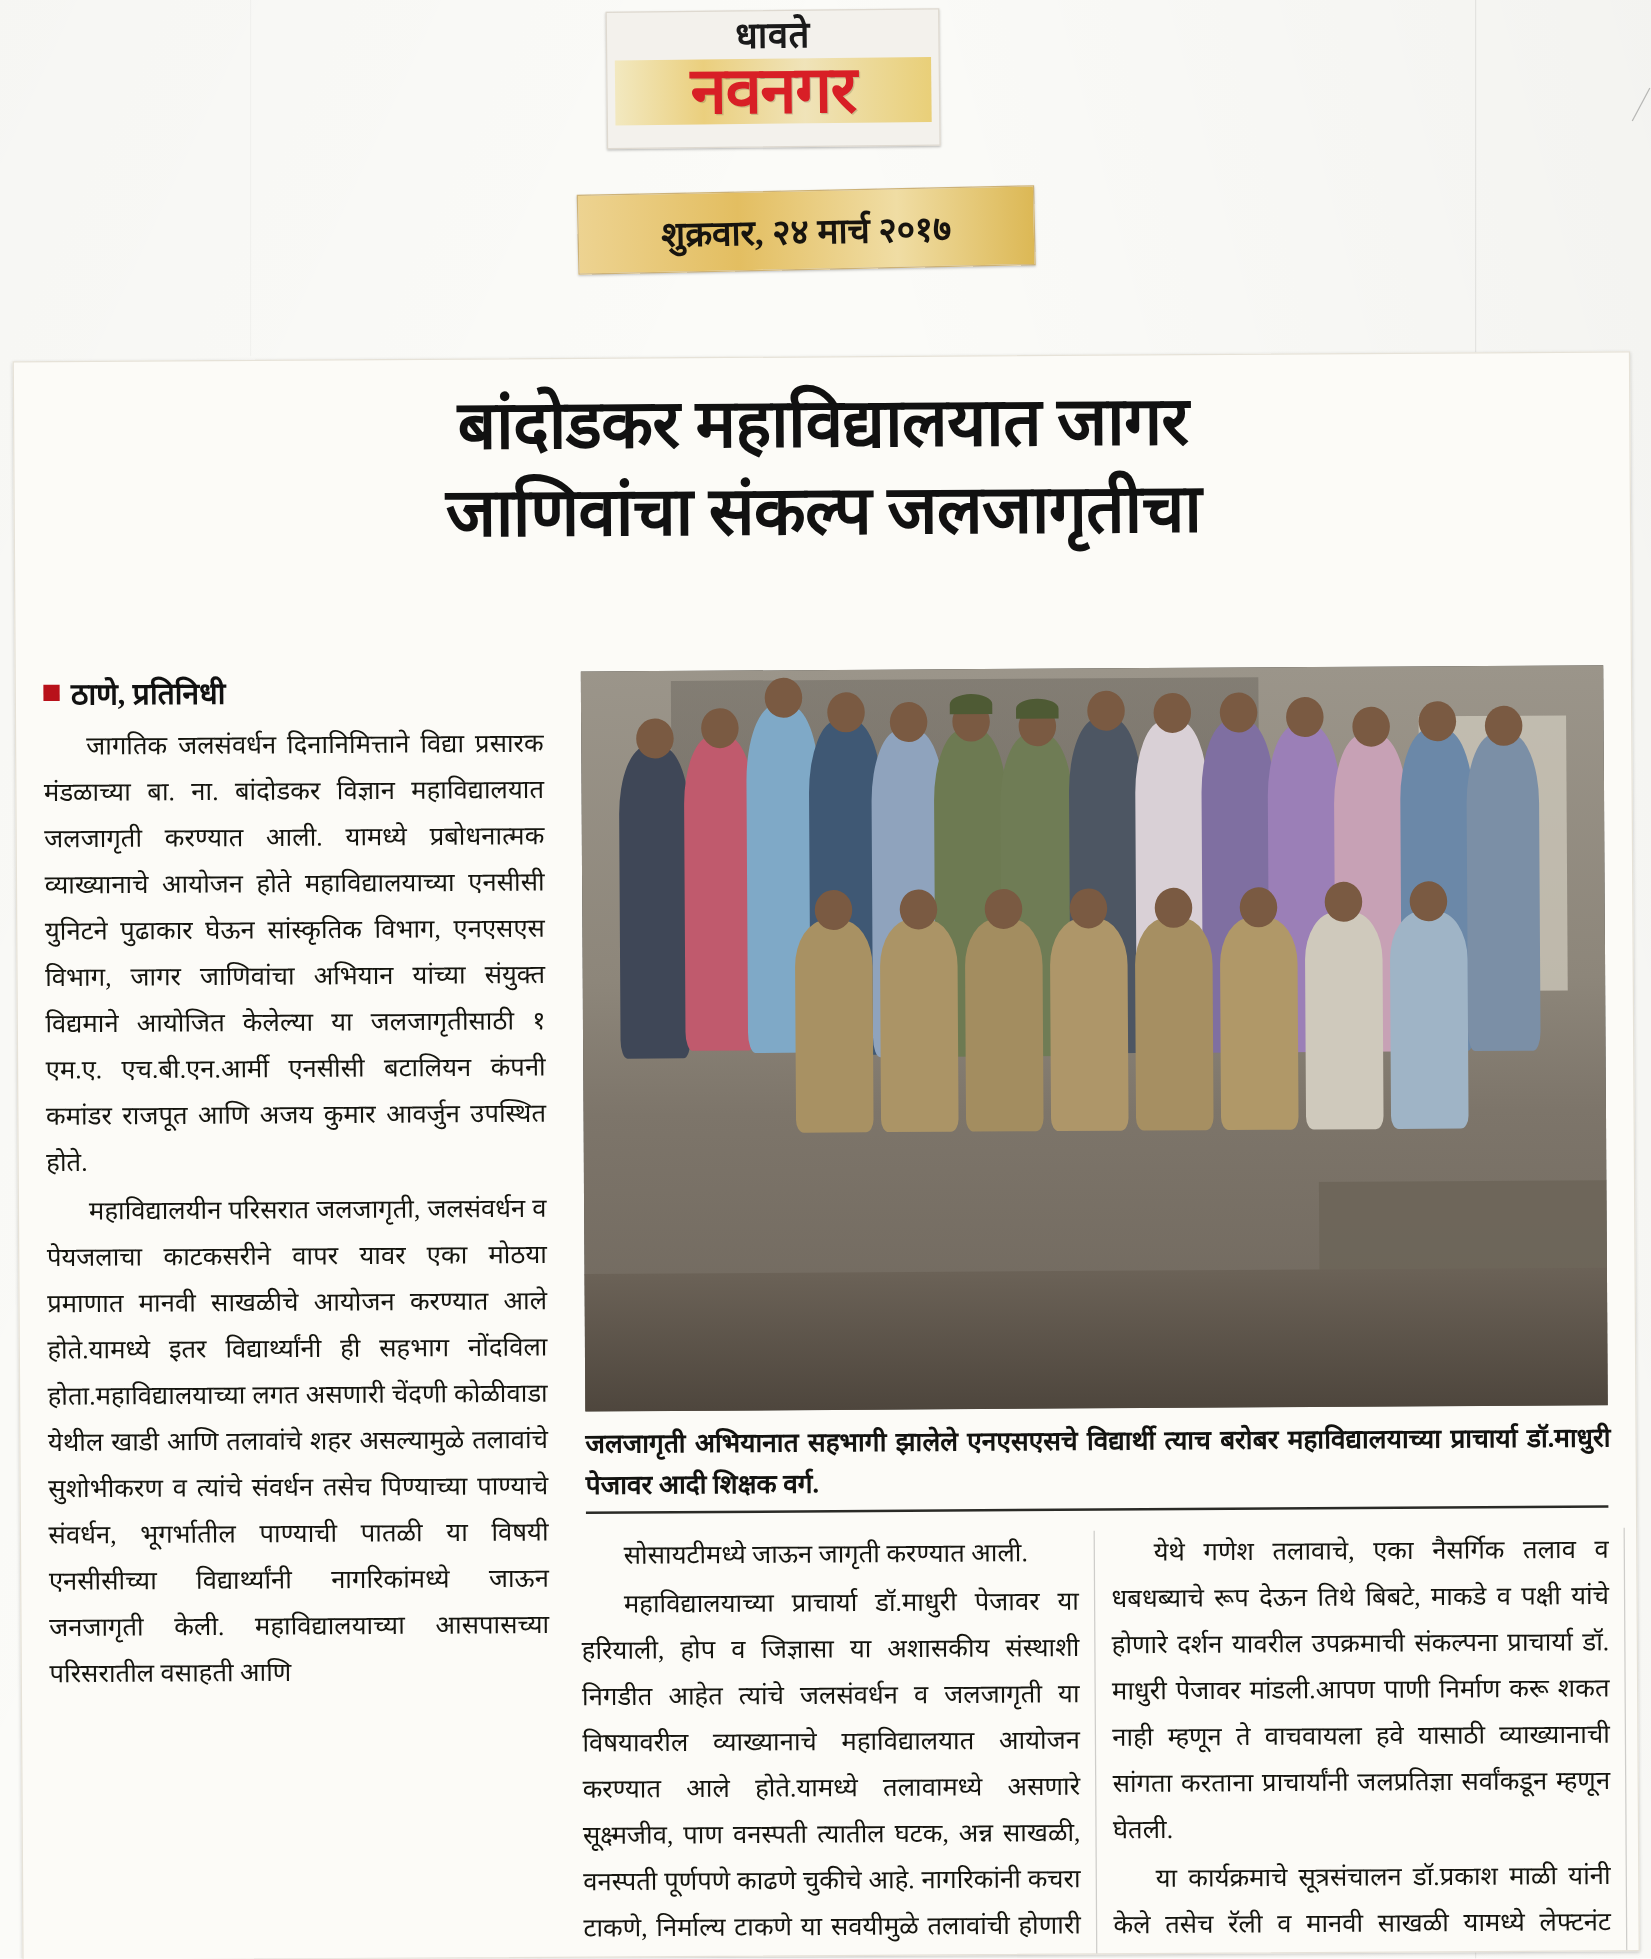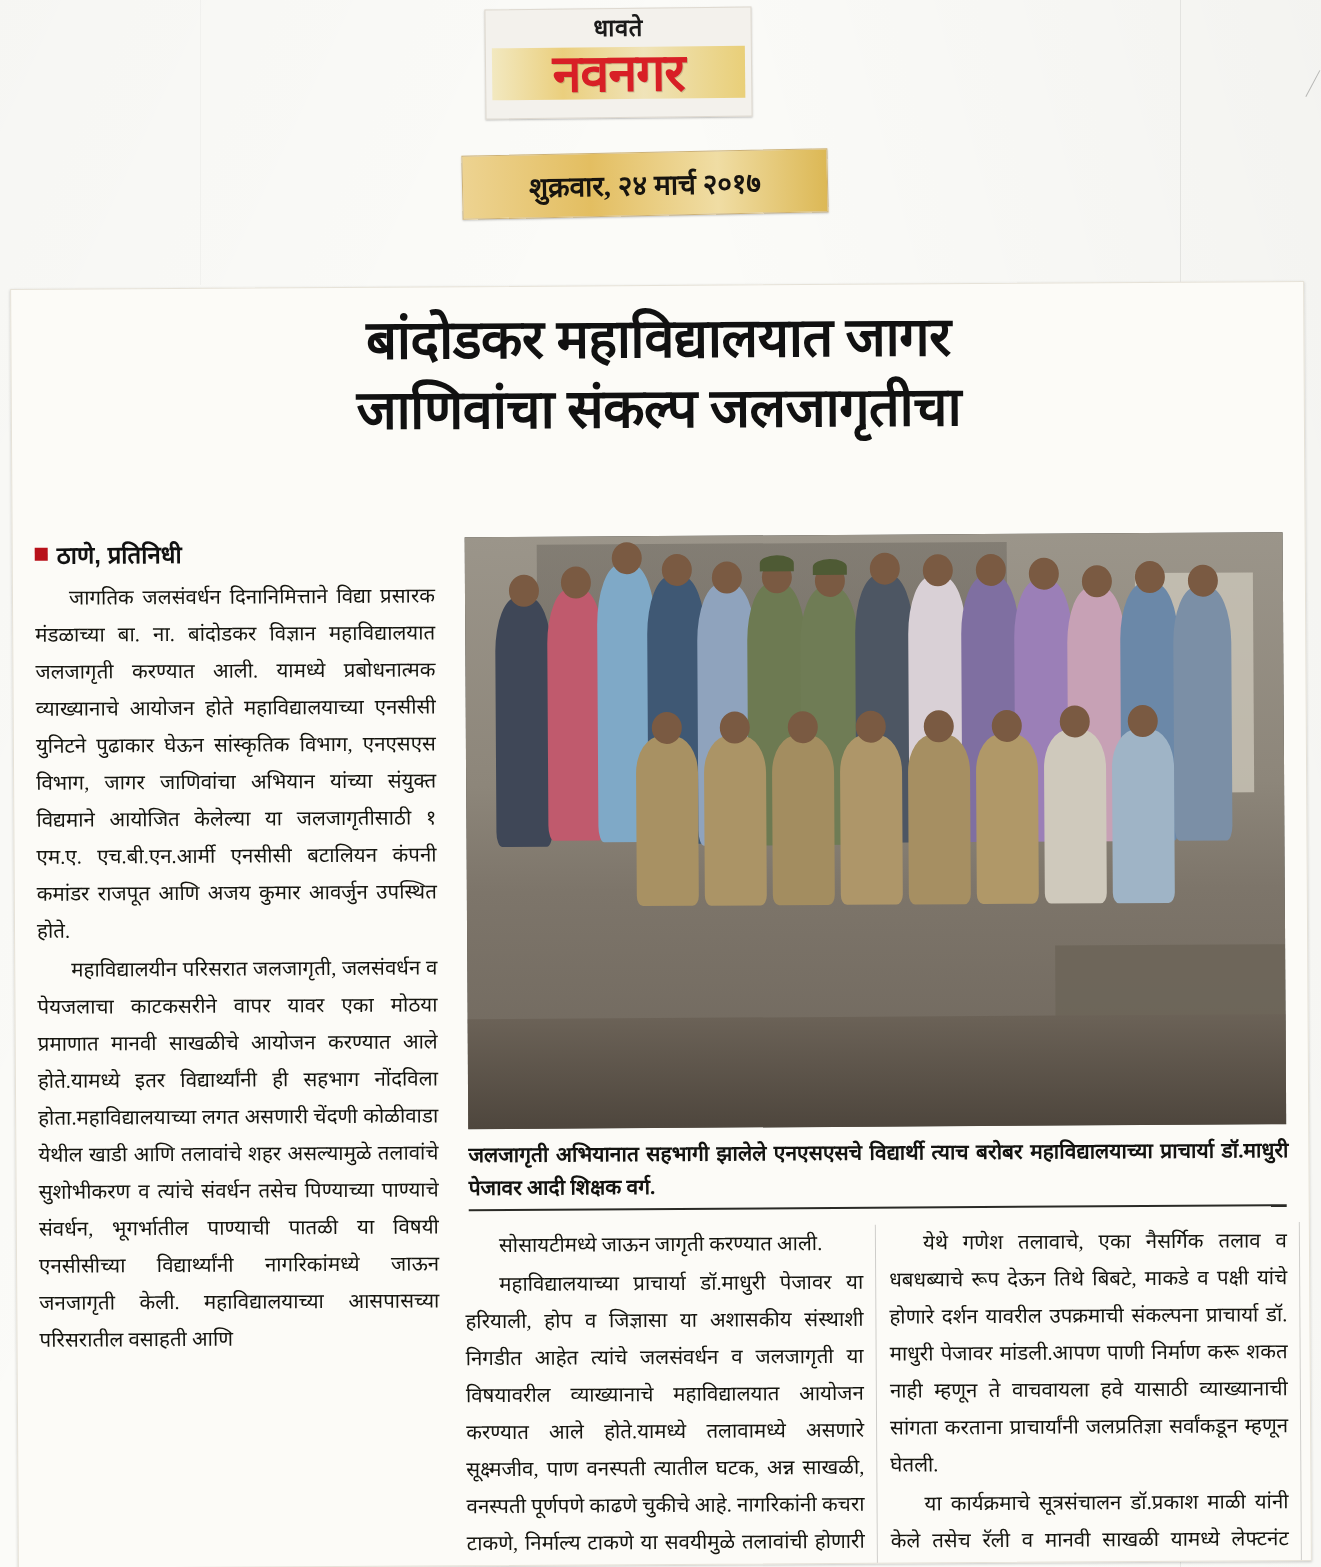--- a/index.html
+++ b/index.html
@@ -48,21 +48,21 @@
     position: absolute;
     left: 0; top: 0; right: 0;
     height: 34px;
     display: flex;
     align-items: center;
     justify-content: center;
   }
   .masthead-top .dhavate {
     font-family: "Liberation Serif", serif;
     font-weight: bold;
-    font-size: 24px;
+    font-size: 29px;
     color: #1a1a1a;
     letter-spacing: 0.5px;
   }
   .masthead-bottom {
     position: absolute;
     left: 6px; right: 6px;
     top: 32px;
     height: 66px;
     display: flex;
     align-items: center;
@@ -156,21 +156,21 @@
     align-items: center;
     gap: 9px;
   }
   .byline .sq {
     width: 13px;
     height: 13px;
     background: #b8111a;
     display: inline-block;
   }
   .byline .btxt {
-    font-family: Liberation Sans, sans-serif;
+    font-family: Liberation Serif, serif;
     font-weight: bold;
     font-size: 24px;
     color: #111;
   }
 
   
   .col {
     position: absolute;
     font-family: "Liberation Serif", serif;
     font-size: 20.5px;

